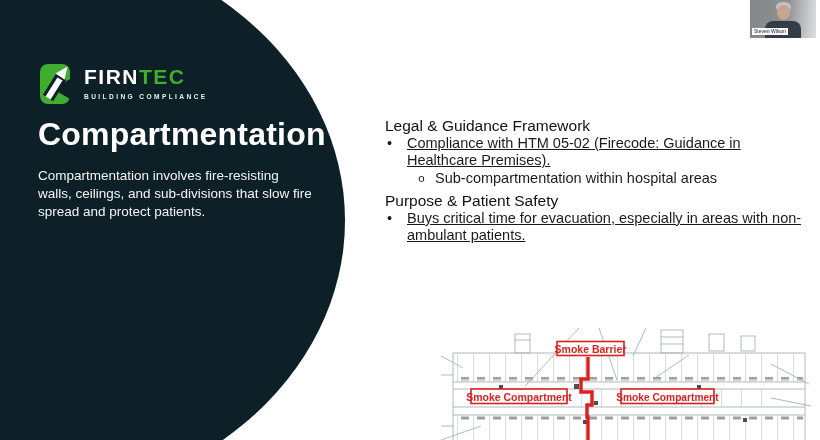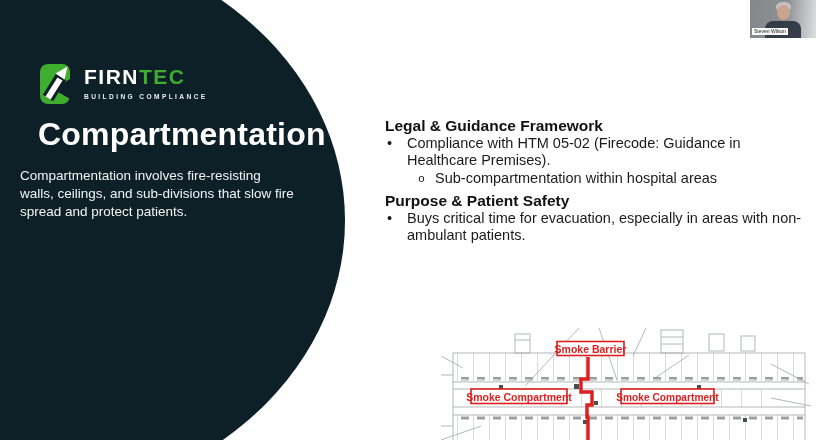--- a/index.html
+++ b/index.html
@@ -33,29 +33,29 @@
     font-size: 6.6px; letter-spacing: 2.4px;
     color: #e9ecec; font-weight: 600;
   }
   
   .page-title {
     position: absolute; left: 38px; top: 116px;
     color: #ffffff; font-size: 32px; font-weight: 800;
     letter-spacing: 0.2px;
   }
   .page-subtitle {
-    position: absolute; left: 20px; top: 167px; width: 276px;
+    position: absolute; left: 38px; top: 167px; width: 276px;
     color: #f2f4f4; font-size: 13.5px; line-height: 1.33;
   }
   
   .content { position: absolute; left: 385px; top: 116px; width: 424px; color: #1b1b1b; }
   .section + .section { margin-top: 4px; }
-  .section-heading { font-size: 15.5px; font-weight: 700; line-height: 19px; color: #111; }
+  .section-heading { font-size: 15.5px; font-weight: 400; line-height: 19px; color: #111; }
   .item { position: relative; font-size: 14.5px; line-height: 17.3px; }
-  .item.b1 { padding-left: 22px; }
+  .item.b1 { padding-left: 22px; text-decoration: underline; }
   .item.b1::before {
     content: "\2022"; position: absolute; left: 2px; top: 0;
     font-size: 14.5px; color: #1b1b1b;
   }
   .item.b2 { padding-left: 50px; }
   .item.b2::before {
     content: "o"; position: absolute; left: 33px; top: 0.5px;
     font-family: "Liberation Mono", monospace; font-size: 11.5px; color: #1b1b1b;
   }
   

